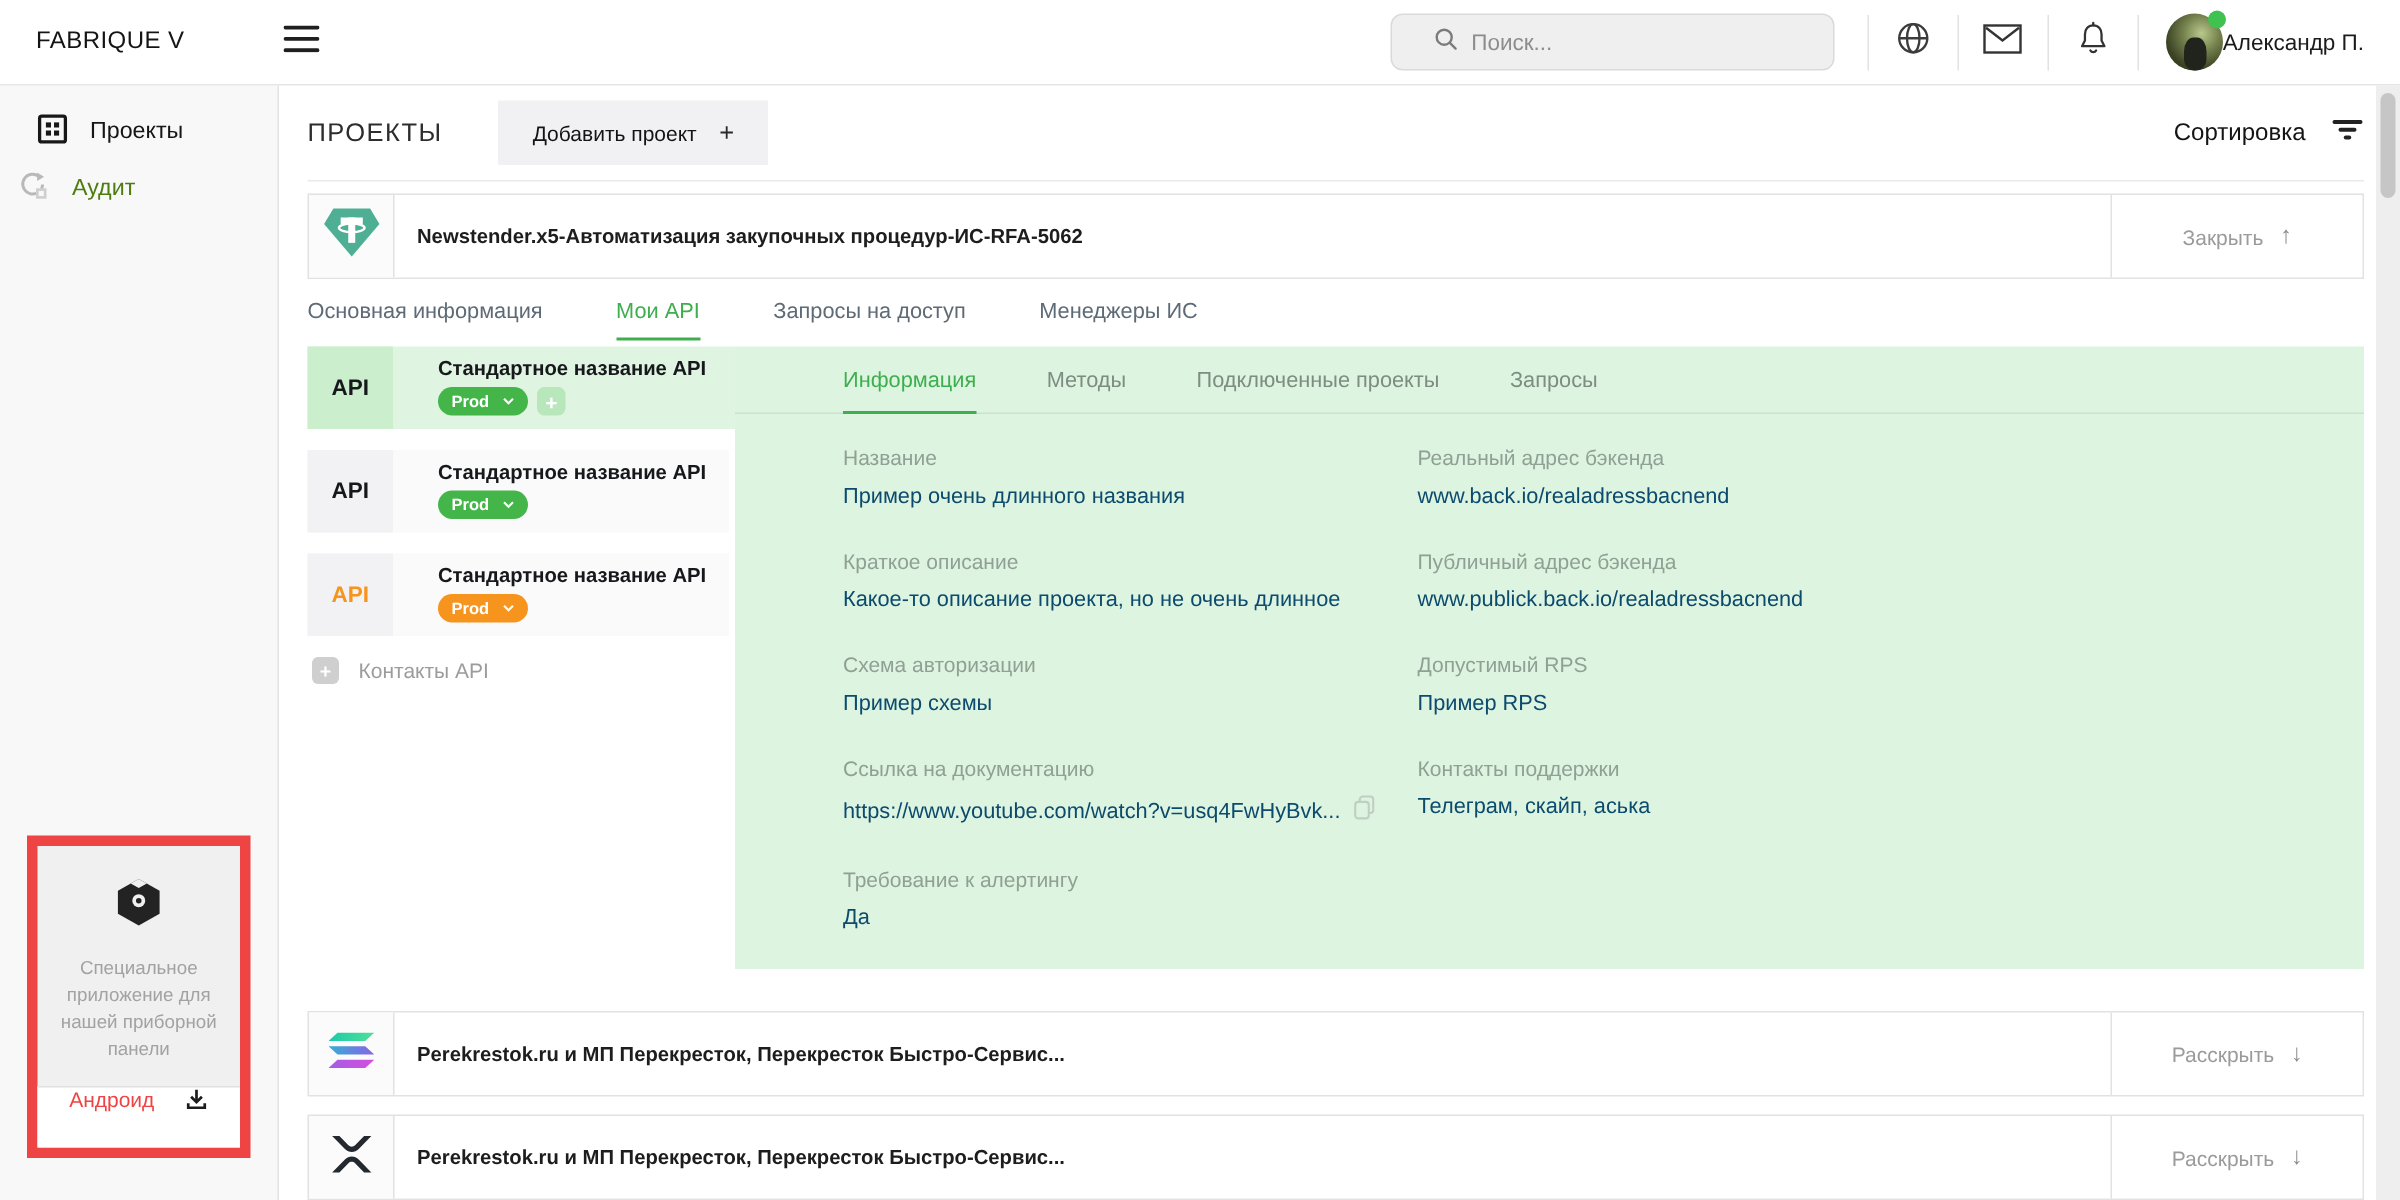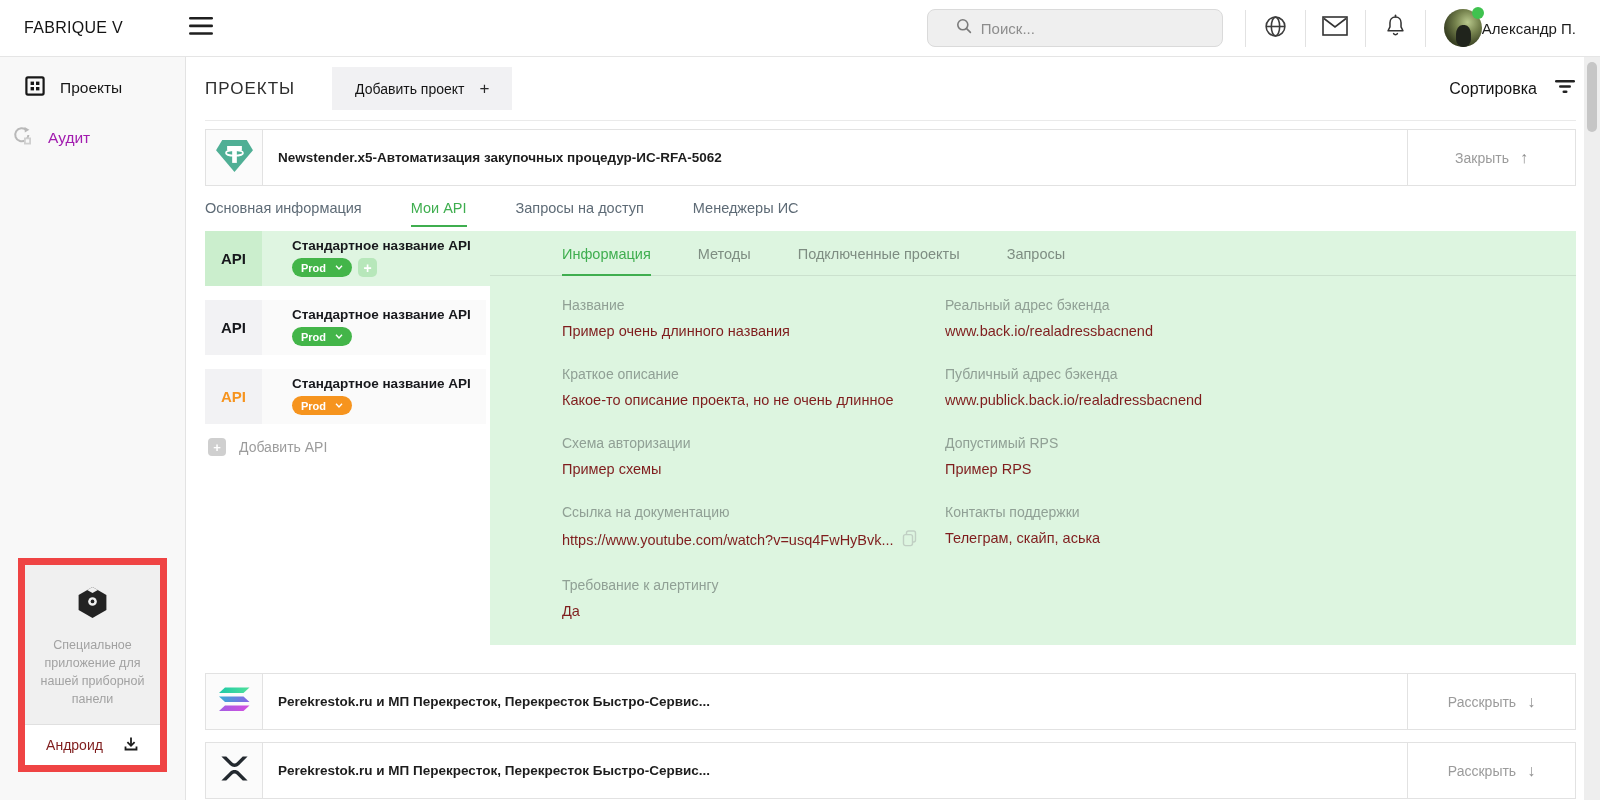--- a/index.html
+++ b/index.html
@@ -28,29 +28,29 @@
     border-radius:50%; background:#3fc24f; }
   .user-name { font-size:15px; color:#1b1b1b; }
 
   
   .app { display:flex; height:743px; }
   .sidebar { width:186px; background:#f8f8f8; border-right:1px solid #e3e3e3;
     position:relative; flex-shrink:0; }
   .side-item { display:flex; align-items:center; gap:15px; padding-left:25px;
     height:30px; font-size:15.5px; cursor:pointer; }
   .side-item.active { color:#161616; font-weight:500; margin-top:16px; }
-  .side-item.inactive { color:#a21caf; margin-top:20px;padding-left:12px; }
+  .side-item.inactive { color:#4d7c0f; margin-top:8px;padding-left:12px; }
 
   .promo { position:absolute; left:18px; right:18px; bottom:28px; border:7px solid #ef4444;
     background:#f0f0f0; text-align:center; }
   .promo-top { padding:20px 10px 16px; }
   .promo-icon { margin-bottom:12px; }
   .promo-text { font-size:12.5px; line-height:1.45; color:#a2a2a2; }
   .promo-btn { background:#fff; border-top:1px solid #e0e0e0; height:41px; display:flex;
-    align-items:center; justify-content:center; gap:20px; font-size:14px; color:#7f1d1d; cursor:pointer; }
+    align-items:flex-start; justify-content:center; gap:20px; font-size:14px; color:#ef4444; cursor:pointer; }
 
   .main { flex:1; background:#fff; padding:0 8px 0 19px; overflow:hidden; }
   .scroll-strip { width:16px; background:#eeeeee; position:relative; flex-shrink:0; }
   .scroll-thumb { position:absolute; top:5px; left:3px; width:10px; height:70px;
     background:#c6c6c6; border-radius:5px; }
 
   
   .main-header { height:64px; display:flex; align-items:center; border-bottom:1px solid #eaeaea; }
   .page-title { font-size:17px; letter-spacing:1px; color:#2d2d2d; }
   .add-project { margin-left:37px; background:#f1f1f3; border:none; height:43px; padding:0 23px;
@@ -101,21 +101,21 @@
     font-size:13px; font-weight:700; display:flex; align-items:center; justify-content:center; }
 
   
   .panel { flex:1; background:#ddf5e0; min-height:414px; }
   .panel-tabs { display:flex; gap:47px; padding:15px 0 0 72px; font-size:14.5px; color:#7e8d82;
     border-bottom:1px solid rgba(0,0,0,0.08); }
   .panel-tab { padding-bottom:12px; margin-bottom:-1px; border-bottom:2px solid transparent; cursor:pointer; }
   .panel-tab.active { color:#3fae4f; border-bottom-color:#3fae4f; }
   .fields { display:grid; grid-template-columns:383px 1fr; padding:21px 20px 26px 72px; row-gap:27px; }
   .field-label { font-size:14px; color:#90a095; margin-bottom:10px; }
-  .field-value { font-size:14.5px; color:#7f1d1d; display:flex; align-items:center; gap:8px; }
+  .field-value { font-size:14.5px; color:#0c4a6e; display:flex; align-items:center; gap:8px; }
 
   .collapsed-wrap .pcard:first-child { margin-top:28px; }
   .collapsed-wrap .pcard + .pcard { margin-top:12px; }
 </style>
 </head>
 <body>
 
 <div class="header">
   <div class="logo">FABRIQUE V</div>
   <div class="hamburger">
@@ -312,21 +312,21 @@
                 <span>Prod</span>
                 <svg width="8" height="5" viewBox="0 0 8 5">
                     <polyline points="1,0.8 4,3.9 7,0.8" stroke="#fff" stroke-width="1.4" fill="none"></polyline>
                   </svg>
               </span>
             </div>
           </div>
         </div>
         <div class="add-api">
           <span class="add-api-plus">+</span>
-          <span>Добавить API</span>
+          <span>Контакты API</span>
         </div>
       </div>
 
       <div class="panel">
         <div class="panel-tabs">
           <div class="panel-tab active">Информация</div>
           <div class="panel-tab">Методы</div>
           <div class="panel-tab">Подключенные проекты</div>
           <div class="panel-tab">Запросы</div>
         </div>

